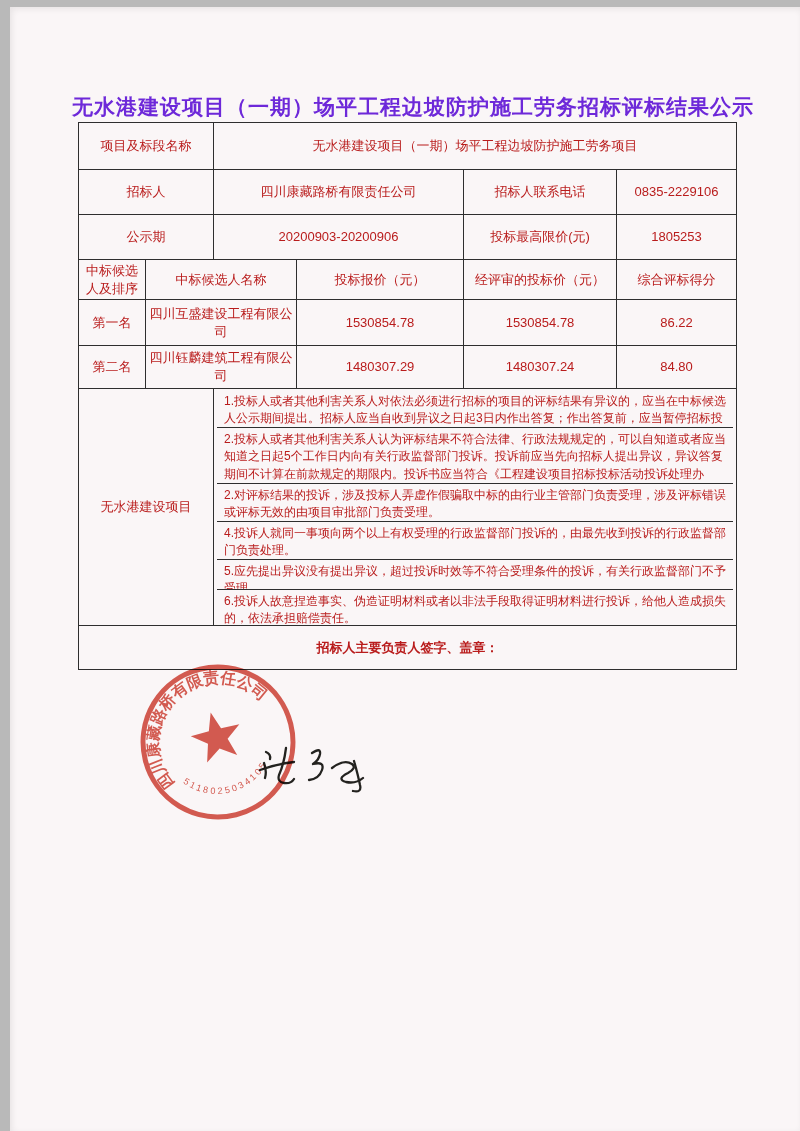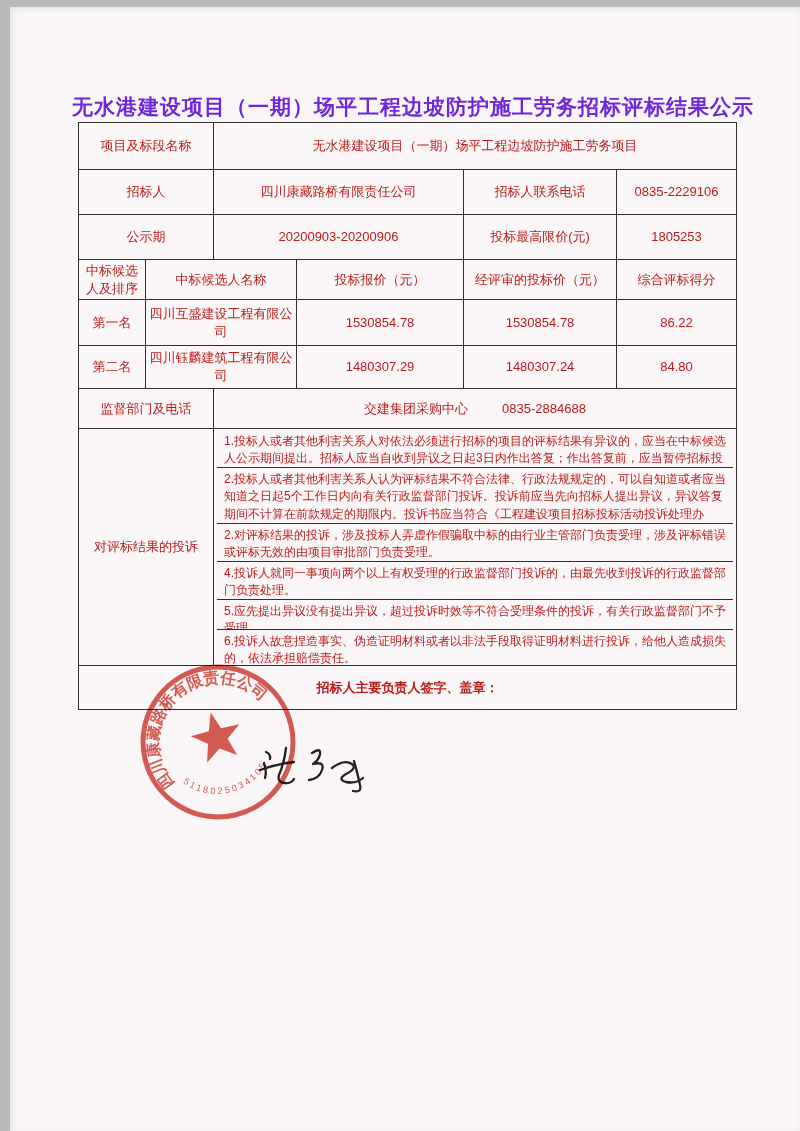--- a/index.html
+++ b/index.html
@@ -104,28 +104,22 @@
         <td>1530854.78</td>
         <td>86.22</td>
       </tr>
       <tr class="rc2">
         <td>第二名</td>
         <td colspan="2" class="name">四川钰麟建筑工程有限公司</td>
         <td>1480307.29</td>
         <td>1480307.24</td>
         <td>84.80</td>
       </tr>
-      <tr class="rs">
-        <td colspan="2">监督部门及电话</td>
-        <td colspan="4">
-          <span>交建集团采购中心</span><span class="sup-gap"></span><span>0835-2884688</span>
-        </td>
-      </tr>
       <tr>
-        <td colspan="2">对评标结果的投诉</td>
+        <td colspan="2">无水港建设项目</td>
         <td colspan="4" class="notes-cell">
           <div class="note n1">1.投标人或者其他利害关系人对依法必须进行招标的项目的评标结果有异议的，应当在中标候选人公示期间提出。招标人应当自收到异议之日起3日内作出答复；作出答复前，应当暂停招标投标活动。</div>
           <div class="note n2">2.投标人或者其他利害关系人认为评标结果不符合法律、行政法规规定的，可以自知道或者应当知道之日起5个工作日内向有关行政监督部门投诉。投诉前应当先向招标人提出异议，异议答复期间不计算在前款规定的期限内。投诉书应当符合《工程建设项目招标投标活动投诉处理办法》规定。</div>
           <div class="note n3">2.对评标结果的投诉，涉及投标人弄虚作假骗取中标的由行业主管部门负责受理，涉及评标错误或评标无效的由项目审批部门负责受理。</div>
           <div class="note n4">4.投诉人就同一事项向两个以上有权受理的行政监督部门投诉的，由最先收到投诉的行政监督部门负责处理。</div>
           <div class="note n5">5.应先提出异议没有提出异议，超过投诉时效等不符合受理条件的投诉，有关行政监督部门不予受理。</div>
           <div class="note n6">6.投诉人故意捏造事实、伪造证明材料或者以非法手段取得证明材料进行投诉，给他人造成损失的，依法承担赔偿责任。</div>
         </td>
       </tr>
       <tr class="rsig">

